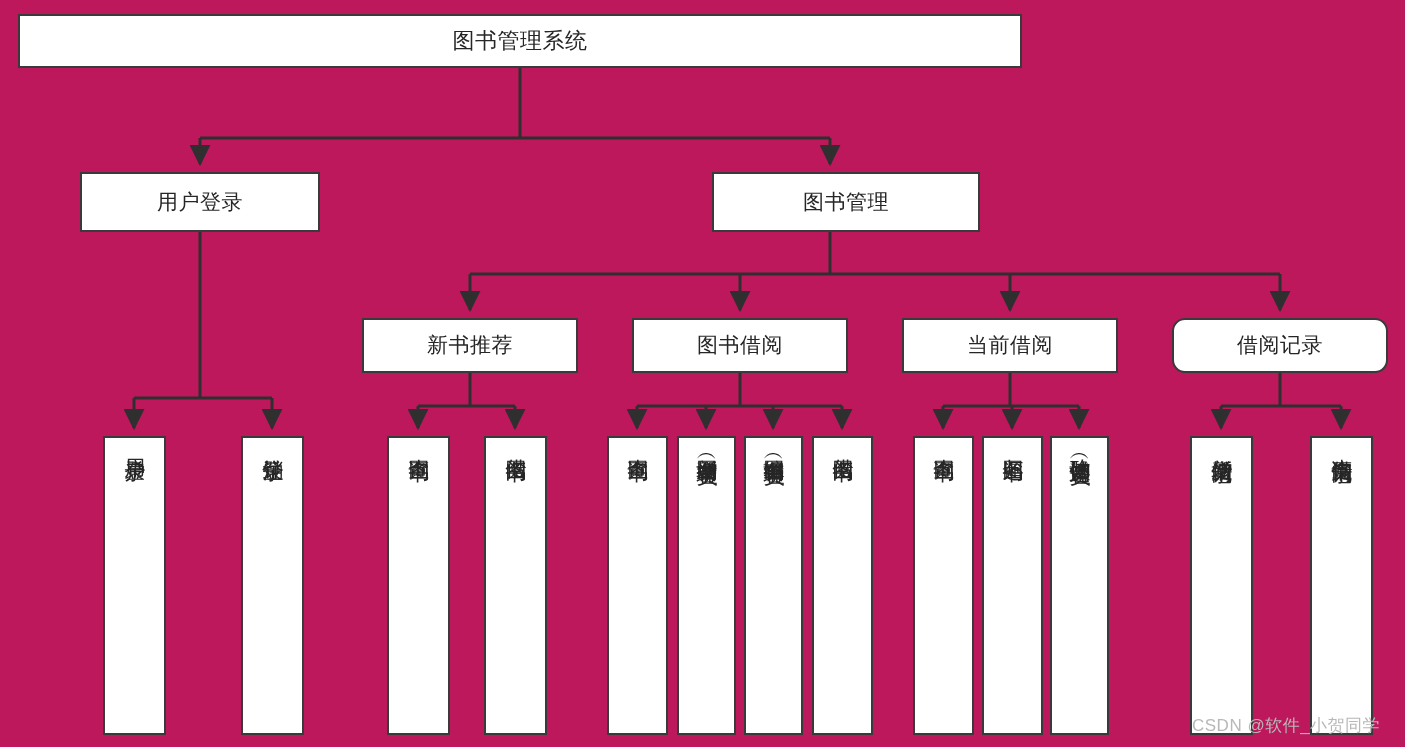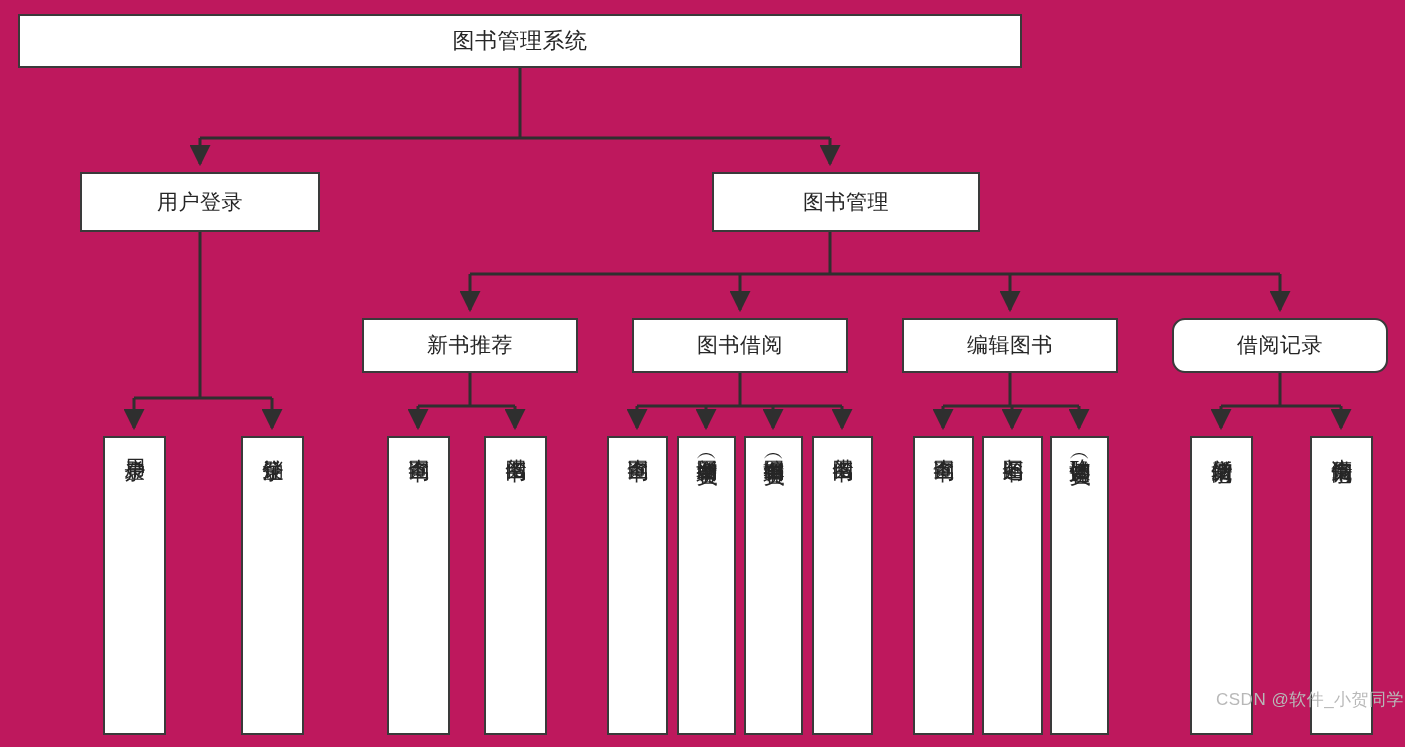--- a/index.html
+++ b/index.html
@@ -139,21 +139,21 @@
     <span class="lbl">图书管理</span>
   </div>
 
   <div class="node h" style="left:362px; top:318px; width:216px; height:55px;">
     <span class="lbl">新书推荐</span>
   </div>
   <div class="node h" style="left:632px; top:318px; width:216px; height:55px;">
     <span class="lbl">图书借阅</span>
   </div>
   <div class="node h" style="left:902px; top:318px; width:216px; height:55px;">
-    <span class="lbl">编辑图书</span>
+    <span class="lbl">当前借阅</span>
   </div>
   <div class="node h" style="left:1172px; top:318px; width:216px; height:55px;border-radius:13px;">
     <span class="lbl">借阅记录</span>
   </div>
 
   <div class="node v" style="left:103px; top:436px; width:63px; height:299px;">
     <span class="lbl">用户登录</span>
   </div>
   <div class="node v" style="left:241px; top:436px; width:63px; height:299px;">
     <span class="lbl">注销登录</span>
@@ -185,15 +185,15 @@
   <div class="node v" style="left:1050px; top:436px; width:59px; height:299px;">
     <span class="lbl">确认归还（管理员）</span>
   </div>
   <div class="node v" style="left:1190px; top:436px; width:63px; height:299px;">
     <span class="lbl">新增借阅记录</span>
   </div>
   <div class="node v" style="left:1310px; top:436px; width:63px; height:299px;">
     <span class="lbl">查询借阅记录</span>
   </div>
 
-  <div class="watermark" style="left:1192px; top:688px;padding-left:24px;">CSDN @软件_小贺同学</div>
+  <div class="watermark" style="left:1192px; top:714px;">CSDN @软件_小贺同学</div>
 
 </div>
 
 </body></html>

